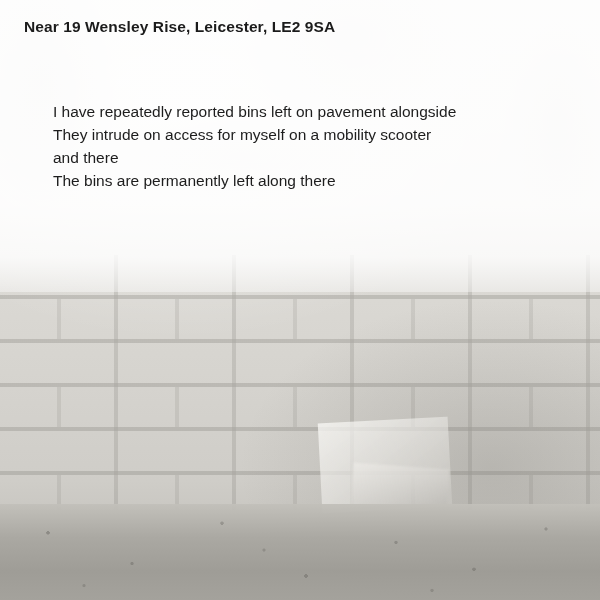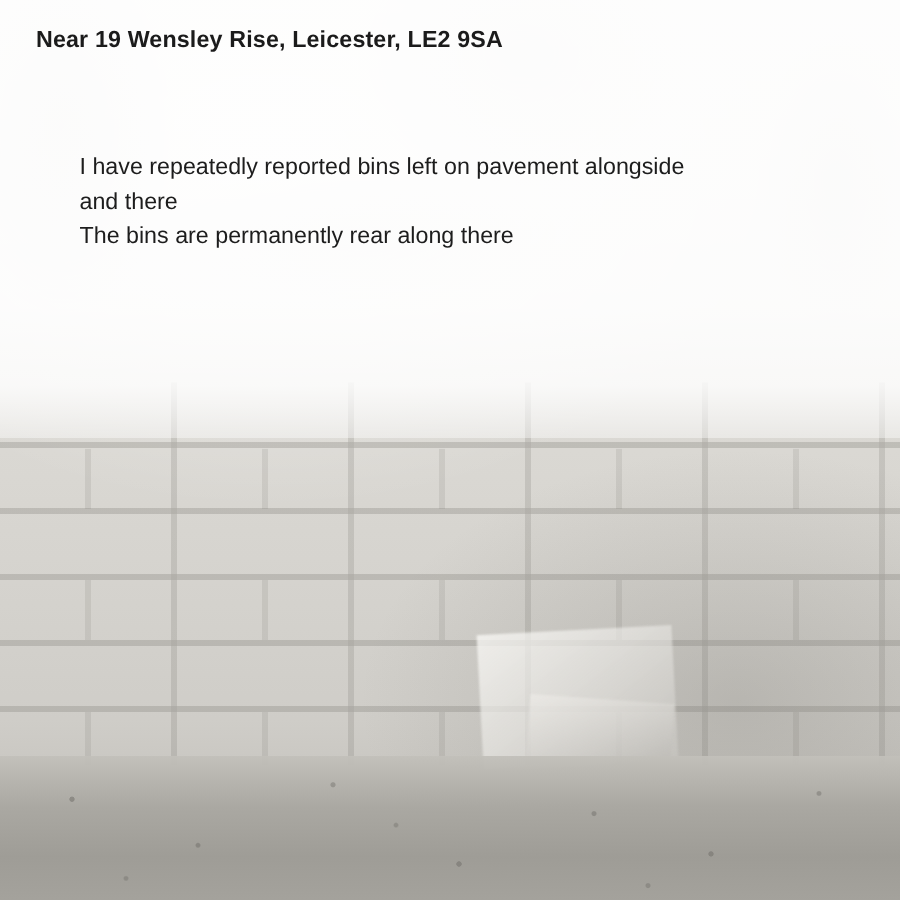--- a/index.html
+++ b/index.html
@@ -174,18 +174,19 @@
     <div class="ground-grit"></div>
   </div>
 
   <div class="text-wash"></div>
 
   <div class="content">
     <div class="location-title">Near 19 Wensley Rise, Leicester, LE2 9SA</div>
 
     <div class="report-body">
       <div class="line">I have repeatedly reported bins left on pavement alongside</div>
+      <div class="line">They intrude on access for myself on a mobility scooter</div>
       <div class="line">and there</div>
-      <div class="line">The bins are permanently rear along there</div>
+      <div class="line">The bins are permanently left along there</div>
     </div>
   </div>
 
 </div>
 
 </body></html>

